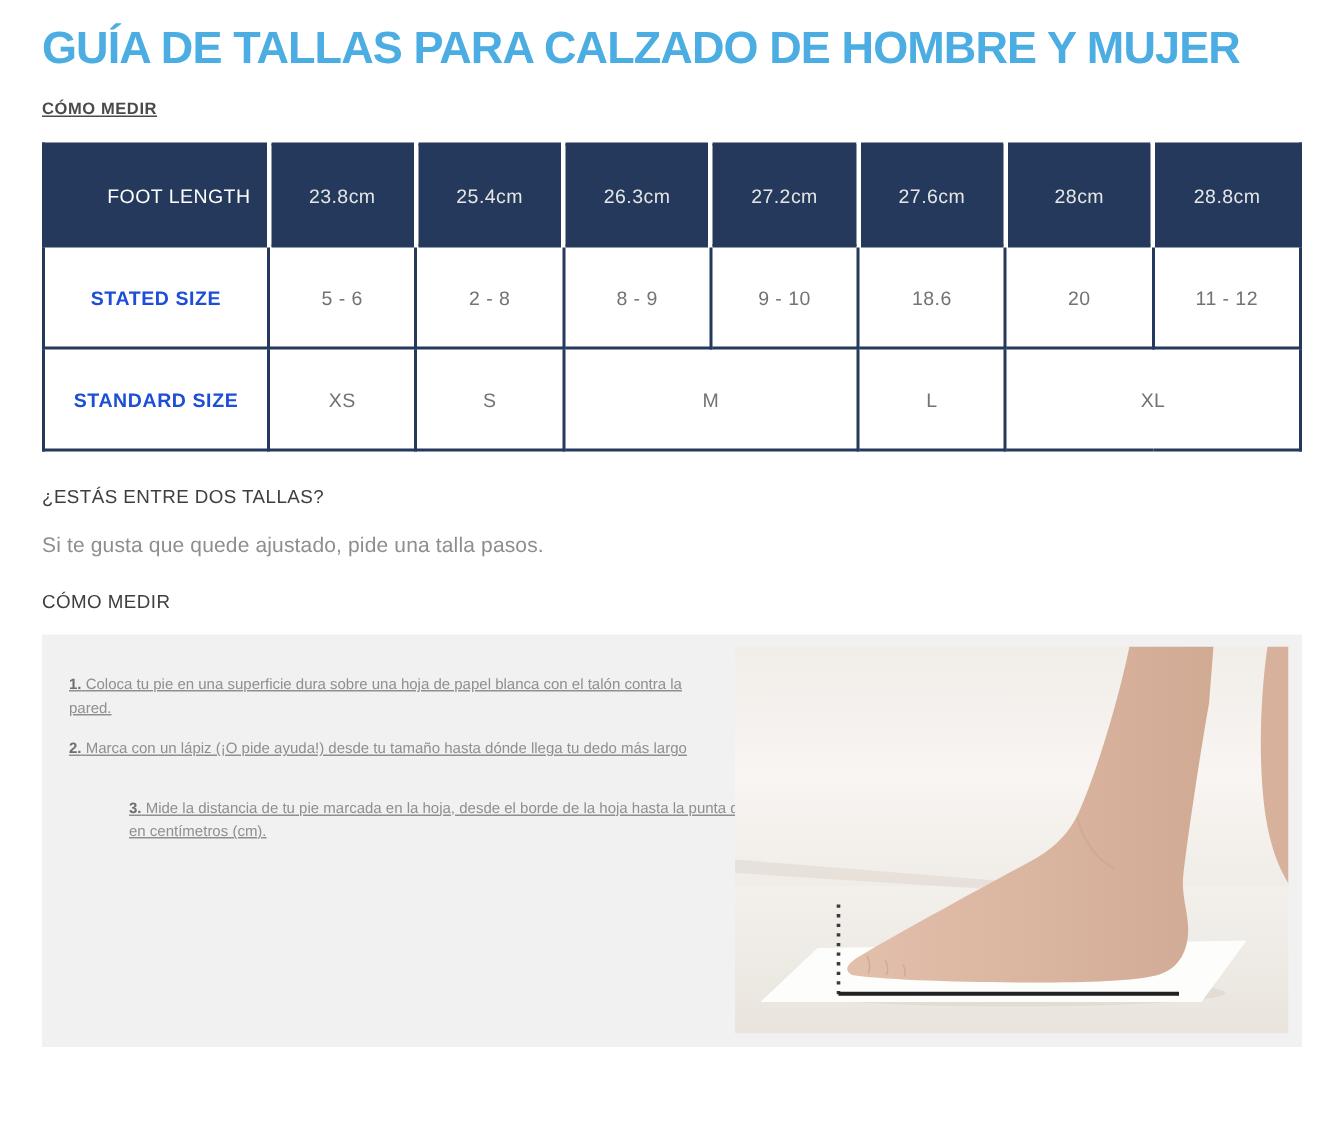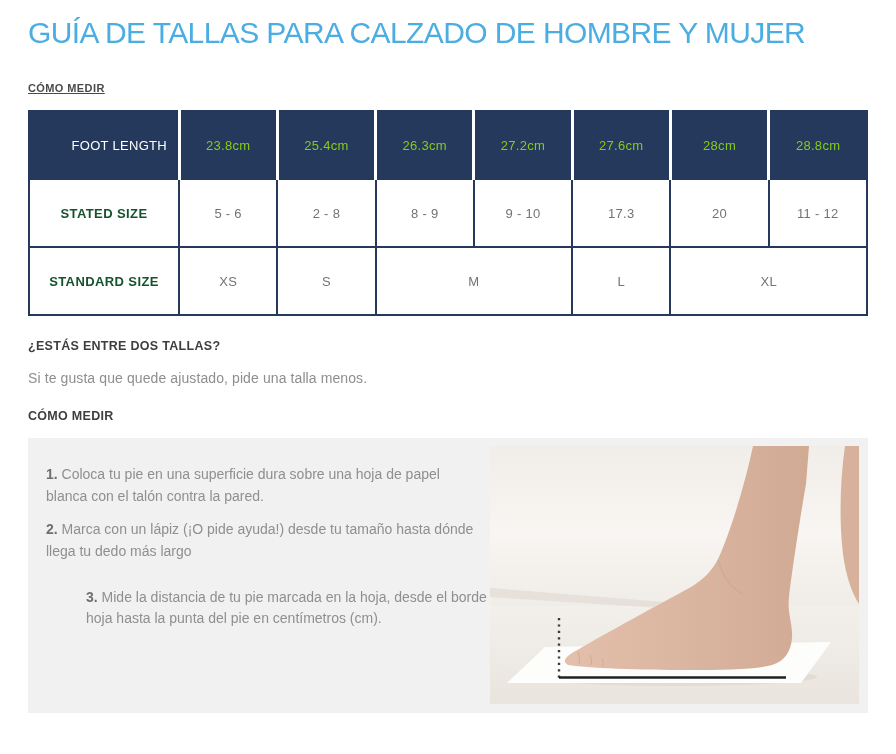--- a/index.html
+++ b/index.html
@@ -1,36 +1,36 @@
 <!DOCTYPE html>
 <html><head>
 <meta charset="utf-8">
 <style>
   html,body{margin:0;padding:0;background:#ffffff;}
   body{width:896px;height:754px;overflow:hidden;font-family:"Liberation Sans",sans-serif;}
   .page{padding:0 28px;box-sizing:border-box;width:896px;}
 
-  .title{margin:16px 0 16px;font-size:30px;font-weight:normal;color:#4BADE2;letter-spacing:-0.6px;white-space:nowrap;}
+  .title{margin:16px 0 1px;font-size:30px;font-weight:bold;color:#4BADE2;letter-spacing:-0.6px;white-space:nowrap;}
 
   .measure-link{display:inline-block;margin-top:16px;font-size:11px;font-weight:bold;color:#4A4A4A;letter-spacing:0.4px;text-decoration:underline;cursor:pointer;}
 
   table.size-table{margin-top:14px;width:840px;border-collapse:collapse;table-layout:fixed;border:2px solid #24395B;}
   table.size-table td{border:2px solid #24395B;height:66px;text-align:center;vertical-align:middle;font-size:13px;padding:0;}
-  tr.head td{background:#24395B;color:#84cc16;border-left:3px solid #ffffff;border-top-color:#24395B;font-weight:normal;letter-spacing:0.3px;}
+  tr.head td{background:#24395B;color:#e5e5e5;border-left:3px solid #ffffff;border-top-color:#24395B;font-weight:normal;letter-spacing:0.3px;}
   tr.head td:first-child{border-left:2px solid #24395B;padding-left:31px;}
-  td.label-cell{font-weight:bold;color:#14532d;font-size:13.5px;letter-spacing:0.4px;}
+  td.label-cell{font-weight:bold;color:#1d4ed8;font-size:13.5px;letter-spacing:0.4px;}
   tr.head td.label-cell{color:#ffffff;}
   td.value-cell{color:#737373;letter-spacing:0.3px;}
 
-  h2.section{margin:23px 0 0;font-size:12.5px;font-weight:bold;color:#3E3E3E;letter-spacing:0.3px;}
+  h2.section{margin:23px 0 0;font-size:12.5px;font-weight:normal;color:#3E3E3E;letter-spacing:0.3px;}
   p.gray{margin:17px 0 0;font-size:14px;color:#8E8E8E;letter-spacing:0.1px;}
 
   .measure-box{margin-top:15px;width:840px;height:275px;background:#F1F1F1;display:flex;box-sizing:border-box;}
   .steps{padding:26px 0 0 18px;width:462px;box-sizing:border-box;flex-shrink:0;}
-  .step{margin:0 0 12px;width:438px;font-size:14px;line-height:1.55;color:#8F8F8F;}
+  .step{margin:0 0 12px;width:438px;font-size:10px;line-height:1.55;color:#8F8F8F;text-decoration:underline;}
   .step b{color:#6F6F6F;}
   .step.step-3{margin-top:24px;margin-left:40px;}
   .photo{margin:8px 9px 0 auto;width:369px;height:258px;flex-shrink:0;line-height:0;}
 </style>
 </head>
 <body>
 
 <div class="page">
 
   <h1 class="title">GUÍA DE TALLAS PARA CALZADO DE HOMBRE Y MUJER</h1>
@@ -58,37 +58,37 @@
         <td>27.6cm</td>
         <td>28cm</td>
         <td>28.8cm</td>
       </tr>
       <tr>
         <td class="label-cell">STATED SIZE</td>
         <td class="value-cell">5 - 6</td>
         <td class="value-cell">2 - 8</td>
         <td class="value-cell">8 - 9</td>
         <td class="value-cell">9 - 10</td>
-        <td class="value-cell">17.3</td>
+        <td class="value-cell">18.6</td>
         <td class="value-cell">20</td>
         <td class="value-cell">11 - 12</td>
       </tr>
       <tr>
         <td class="label-cell">STANDARD SIZE</td>
         <td class="value-cell">XS</td>
         <td class="value-cell">S</td>
         <td class="value-cell" colspan="2">M</td>
         <td class="value-cell">L</td>
         <td class="value-cell" colspan="2">XL</td>
       </tr>
     </tbody>
   </table>
 
   <h2 class="section">¿ESTÁS ENTRE DOS TALLAS?</h2>
-  <p class="gray">Si te gusta que quede ajustado, pide una talla menos.</p>
+  <p class="gray">Si te gusta que quede ajustado, pide una talla pasos.</p>
 
   <h2 class="section">CÓMO MEDIR</h2>
 
   <div class="measure-box">
     <div class="steps">
       <p class="step step-1"><b>1.</b> <span>Coloca tu pie en una superficie dura sobre una hoja de papel blanca con el talón contra la pared.</span></p>
       <p class="step step-2"><b>2.</b> <span>Marca con un lápiz (¡O pide ayuda!) desde tu tamaño hasta dónde llega tu dedo más largo</span></p>
       <p class="step step-3"><b>3.</b> <span>Mide la distancia de tu pie marcada en la hoja, desde el borde de la hoja hasta la punta del pie en centímetros (cm).</span></p>
     </div>
     <div class="photo">

